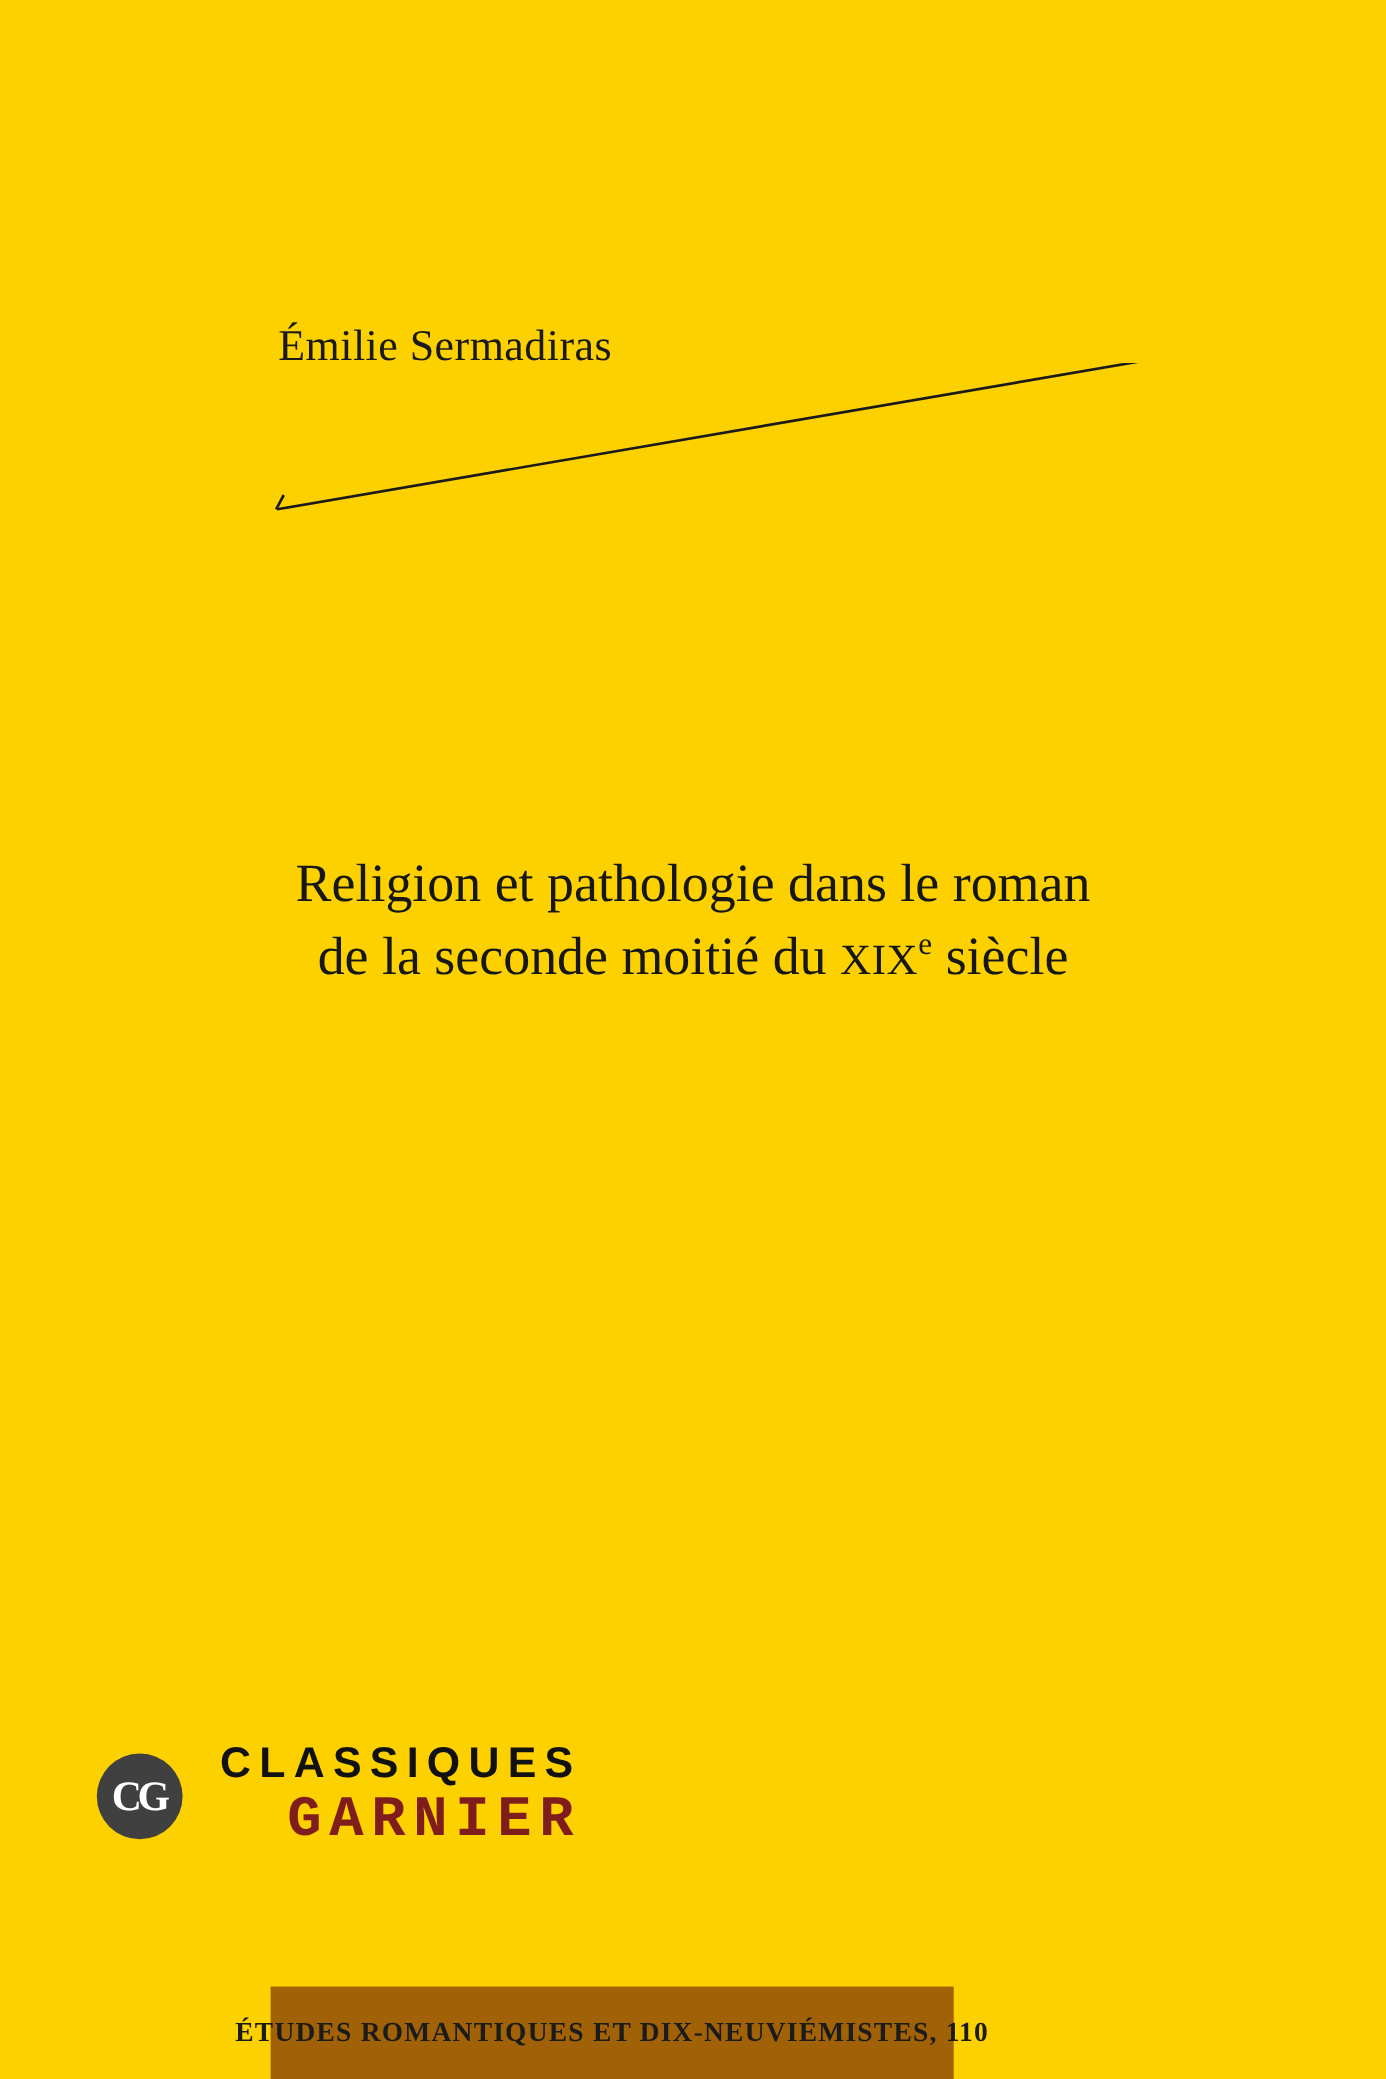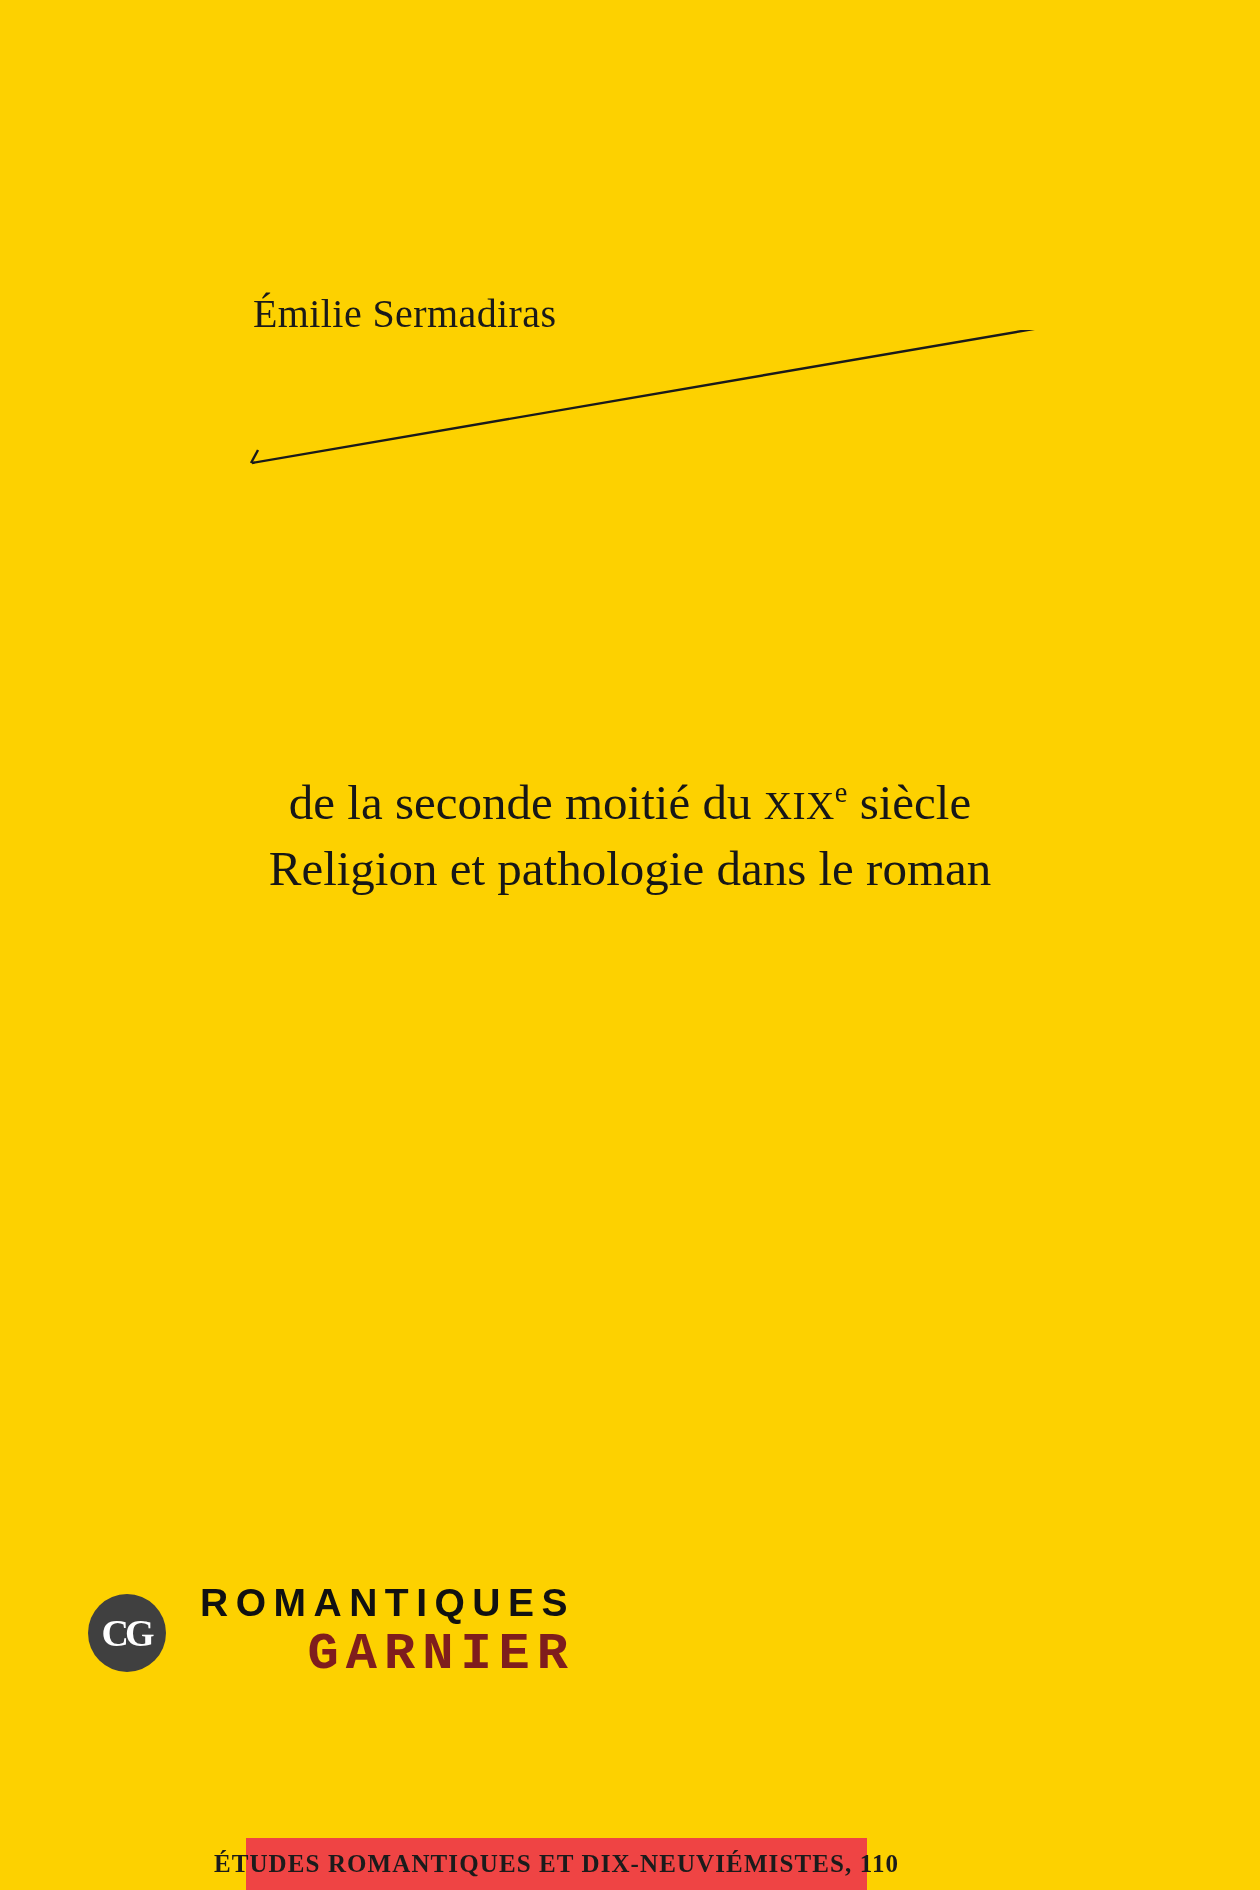--- a/index.html
+++ b/index.html
@@ -136,22 +136,22 @@
     margin-top: 4px;
     text-align: right;
   }
 
   
   .series-band {
     position: absolute;
     left: 246px;
     bottom: 0;
     width: 621px;
-    height: 52px;
-    background: #ef4444;
+    height: 84px;
+    background: #a16207;
     display: flex;
     align-items: center;
     justify-content: center;
   }
   .series-text {
     font-family: "Liberation Serif", serif;
     font-size: 25px;
     font-weight: 700;
     letter-spacing: 1.1px;
     color: #1b1b1b;
@@ -167,30 +167,30 @@
 
   <div class="rule-wrap">
     <svg width="1260" height="140" viewBox="0 0 1260 140" xmlns="http://www.w3.org/2000/svg">
       <line x1="252" y1="133" x2="1232" y2="-35" stroke="#1a1a1a" stroke-width="2.4"></line>
       <line x1="251" y1="133" x2="258" y2="120" stroke="#1a1a1a" stroke-width="2.4"></line>
     </svg>
   </div>
 
 
   <div class="subtitle">
+    <span class="line">Religion et pathologie dans le roman</span>
     <span class="line"><span>de la seconde moitié du </span><span class="sc">XIX</span><span class="sup">e</span><span> siècle</span></span>
-    <span class="line">Religion et pathologie dans le roman</span>
   </div>
 
   <div class="publisher">
     <div class="logo-mark">
       <span class="cg">CG</span>
     </div>
     <div class="publisher-words">
-      <span class="pub-top">ROMANTIQUES</span>
+      <span class="pub-top">CLASSIQUES</span>
       <span class="pub-bottom">GARNIER</span>
     </div>
   </div>
 
   <div class="series-band">
     <span class="series-text">ÉTUDES ROMANTIQUES ET DIX-NEUVIÉMISTES, 110</span>
   </div>
 
 </div>
 

